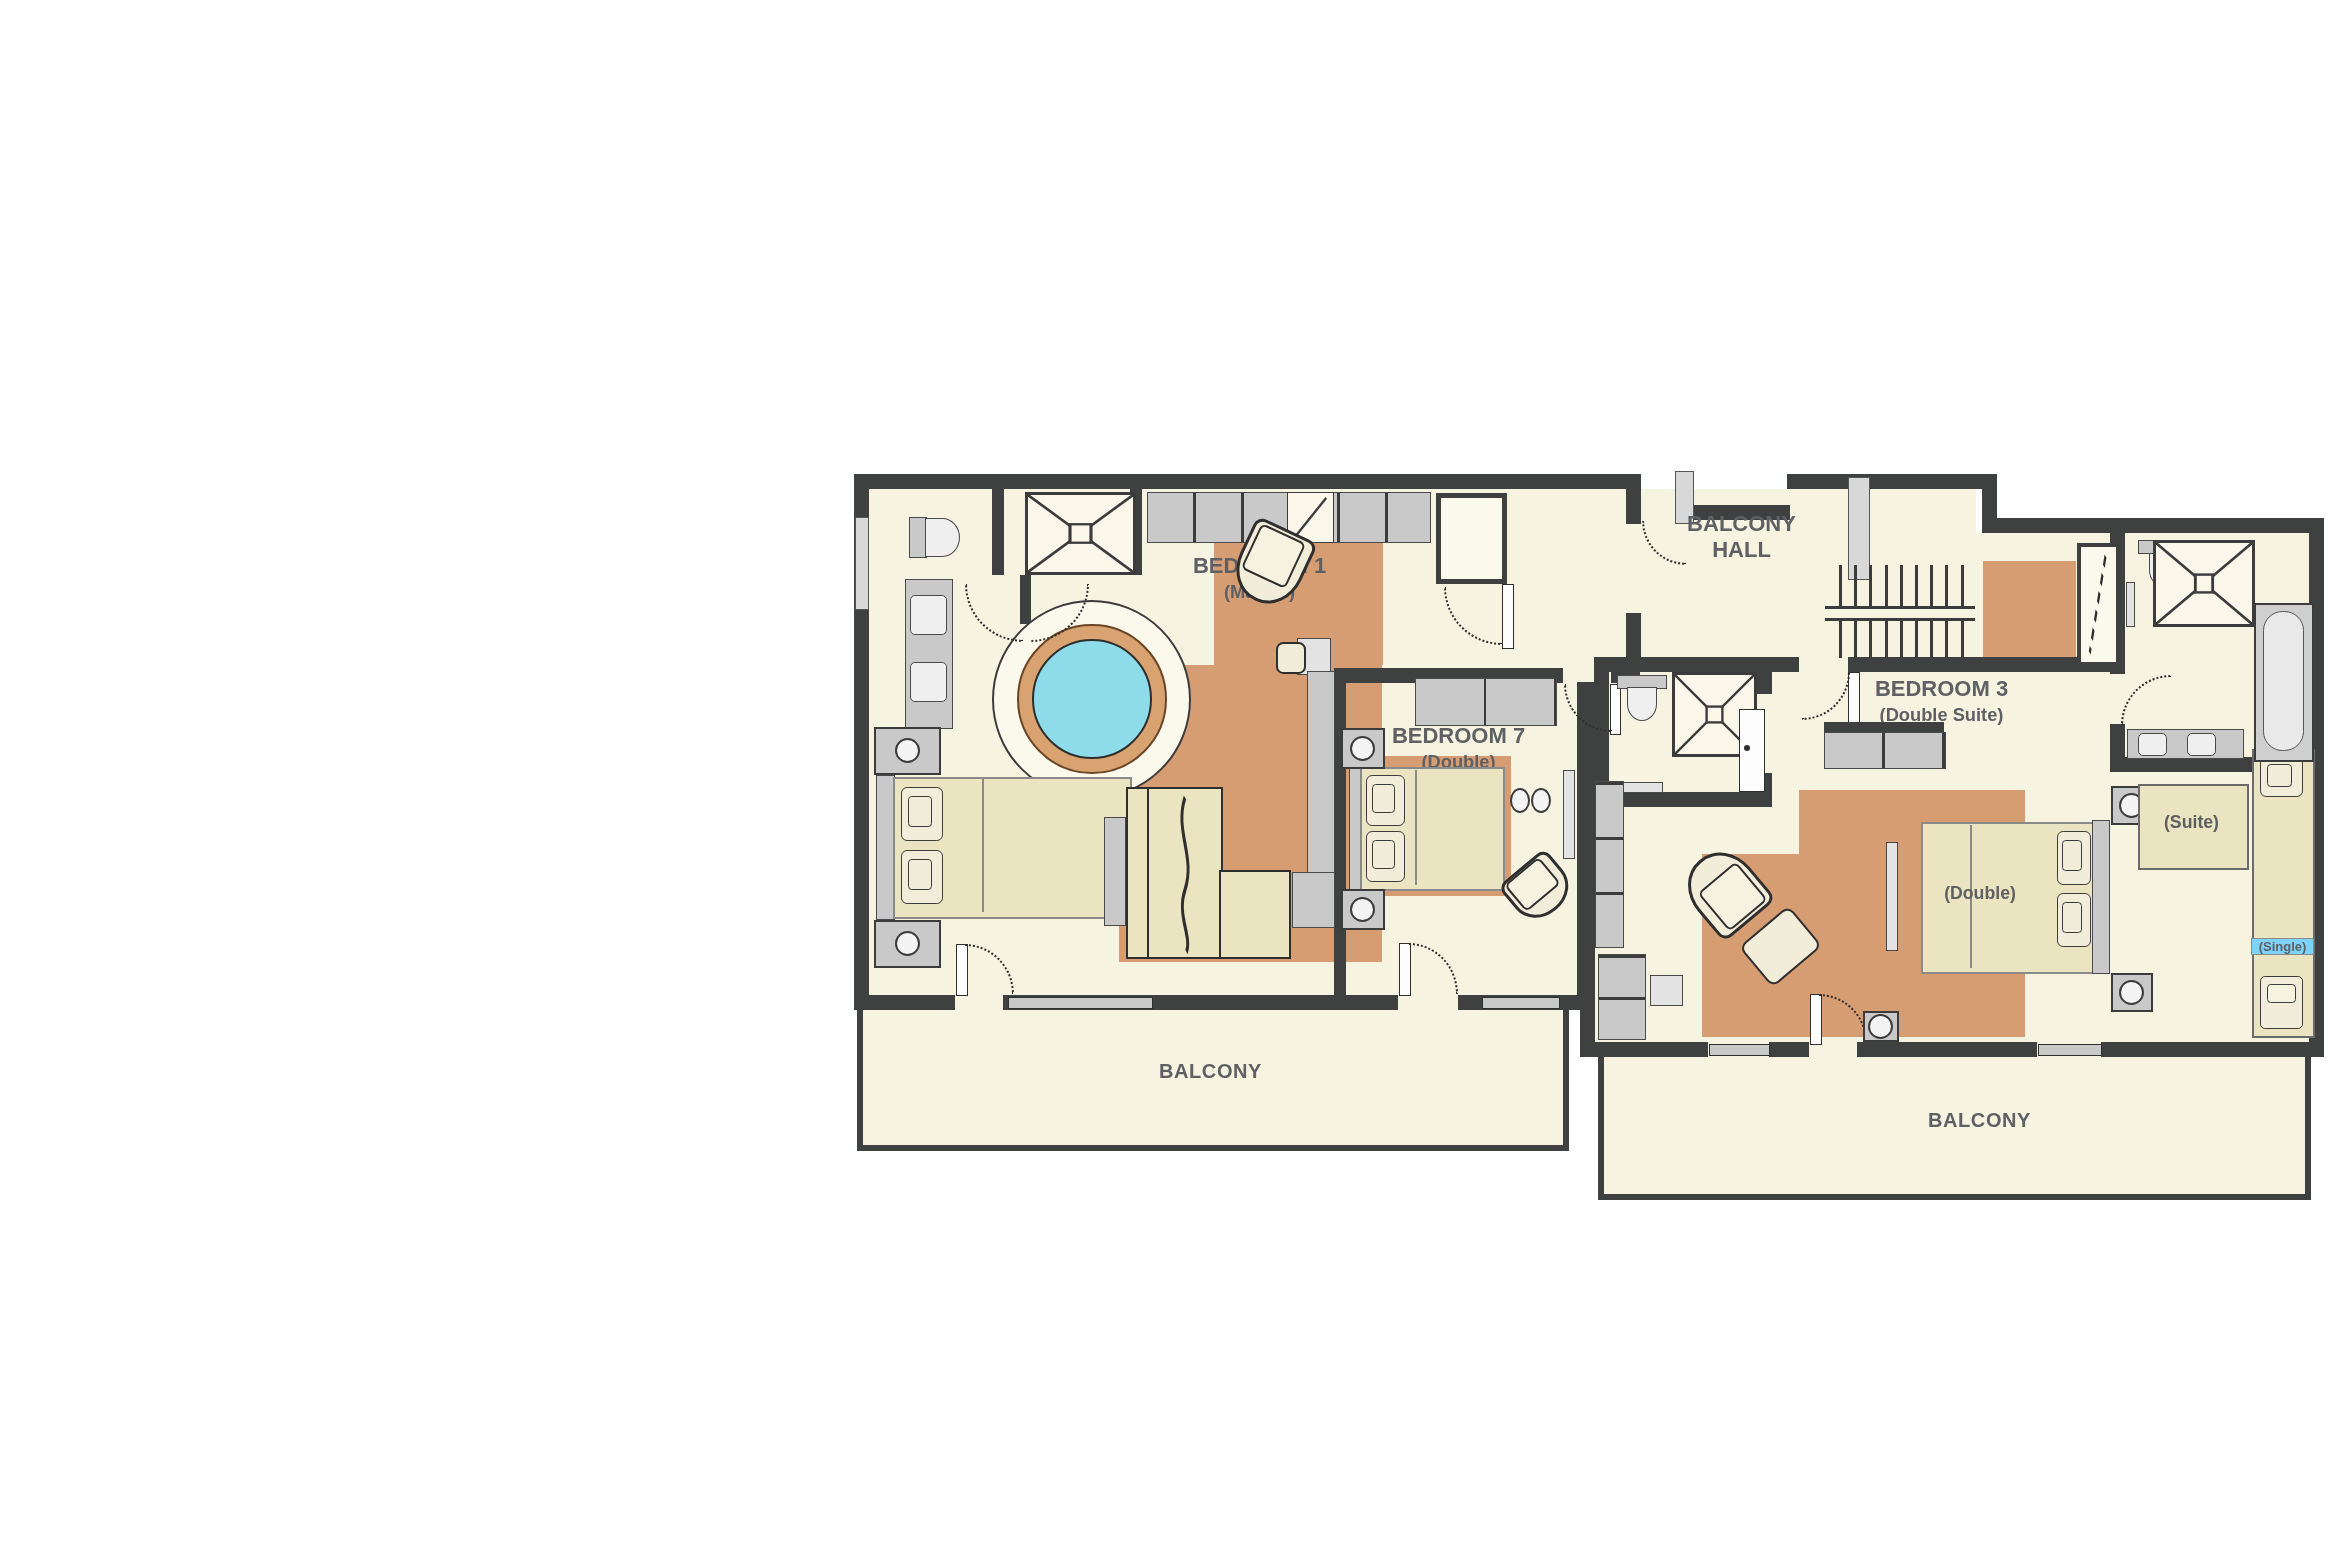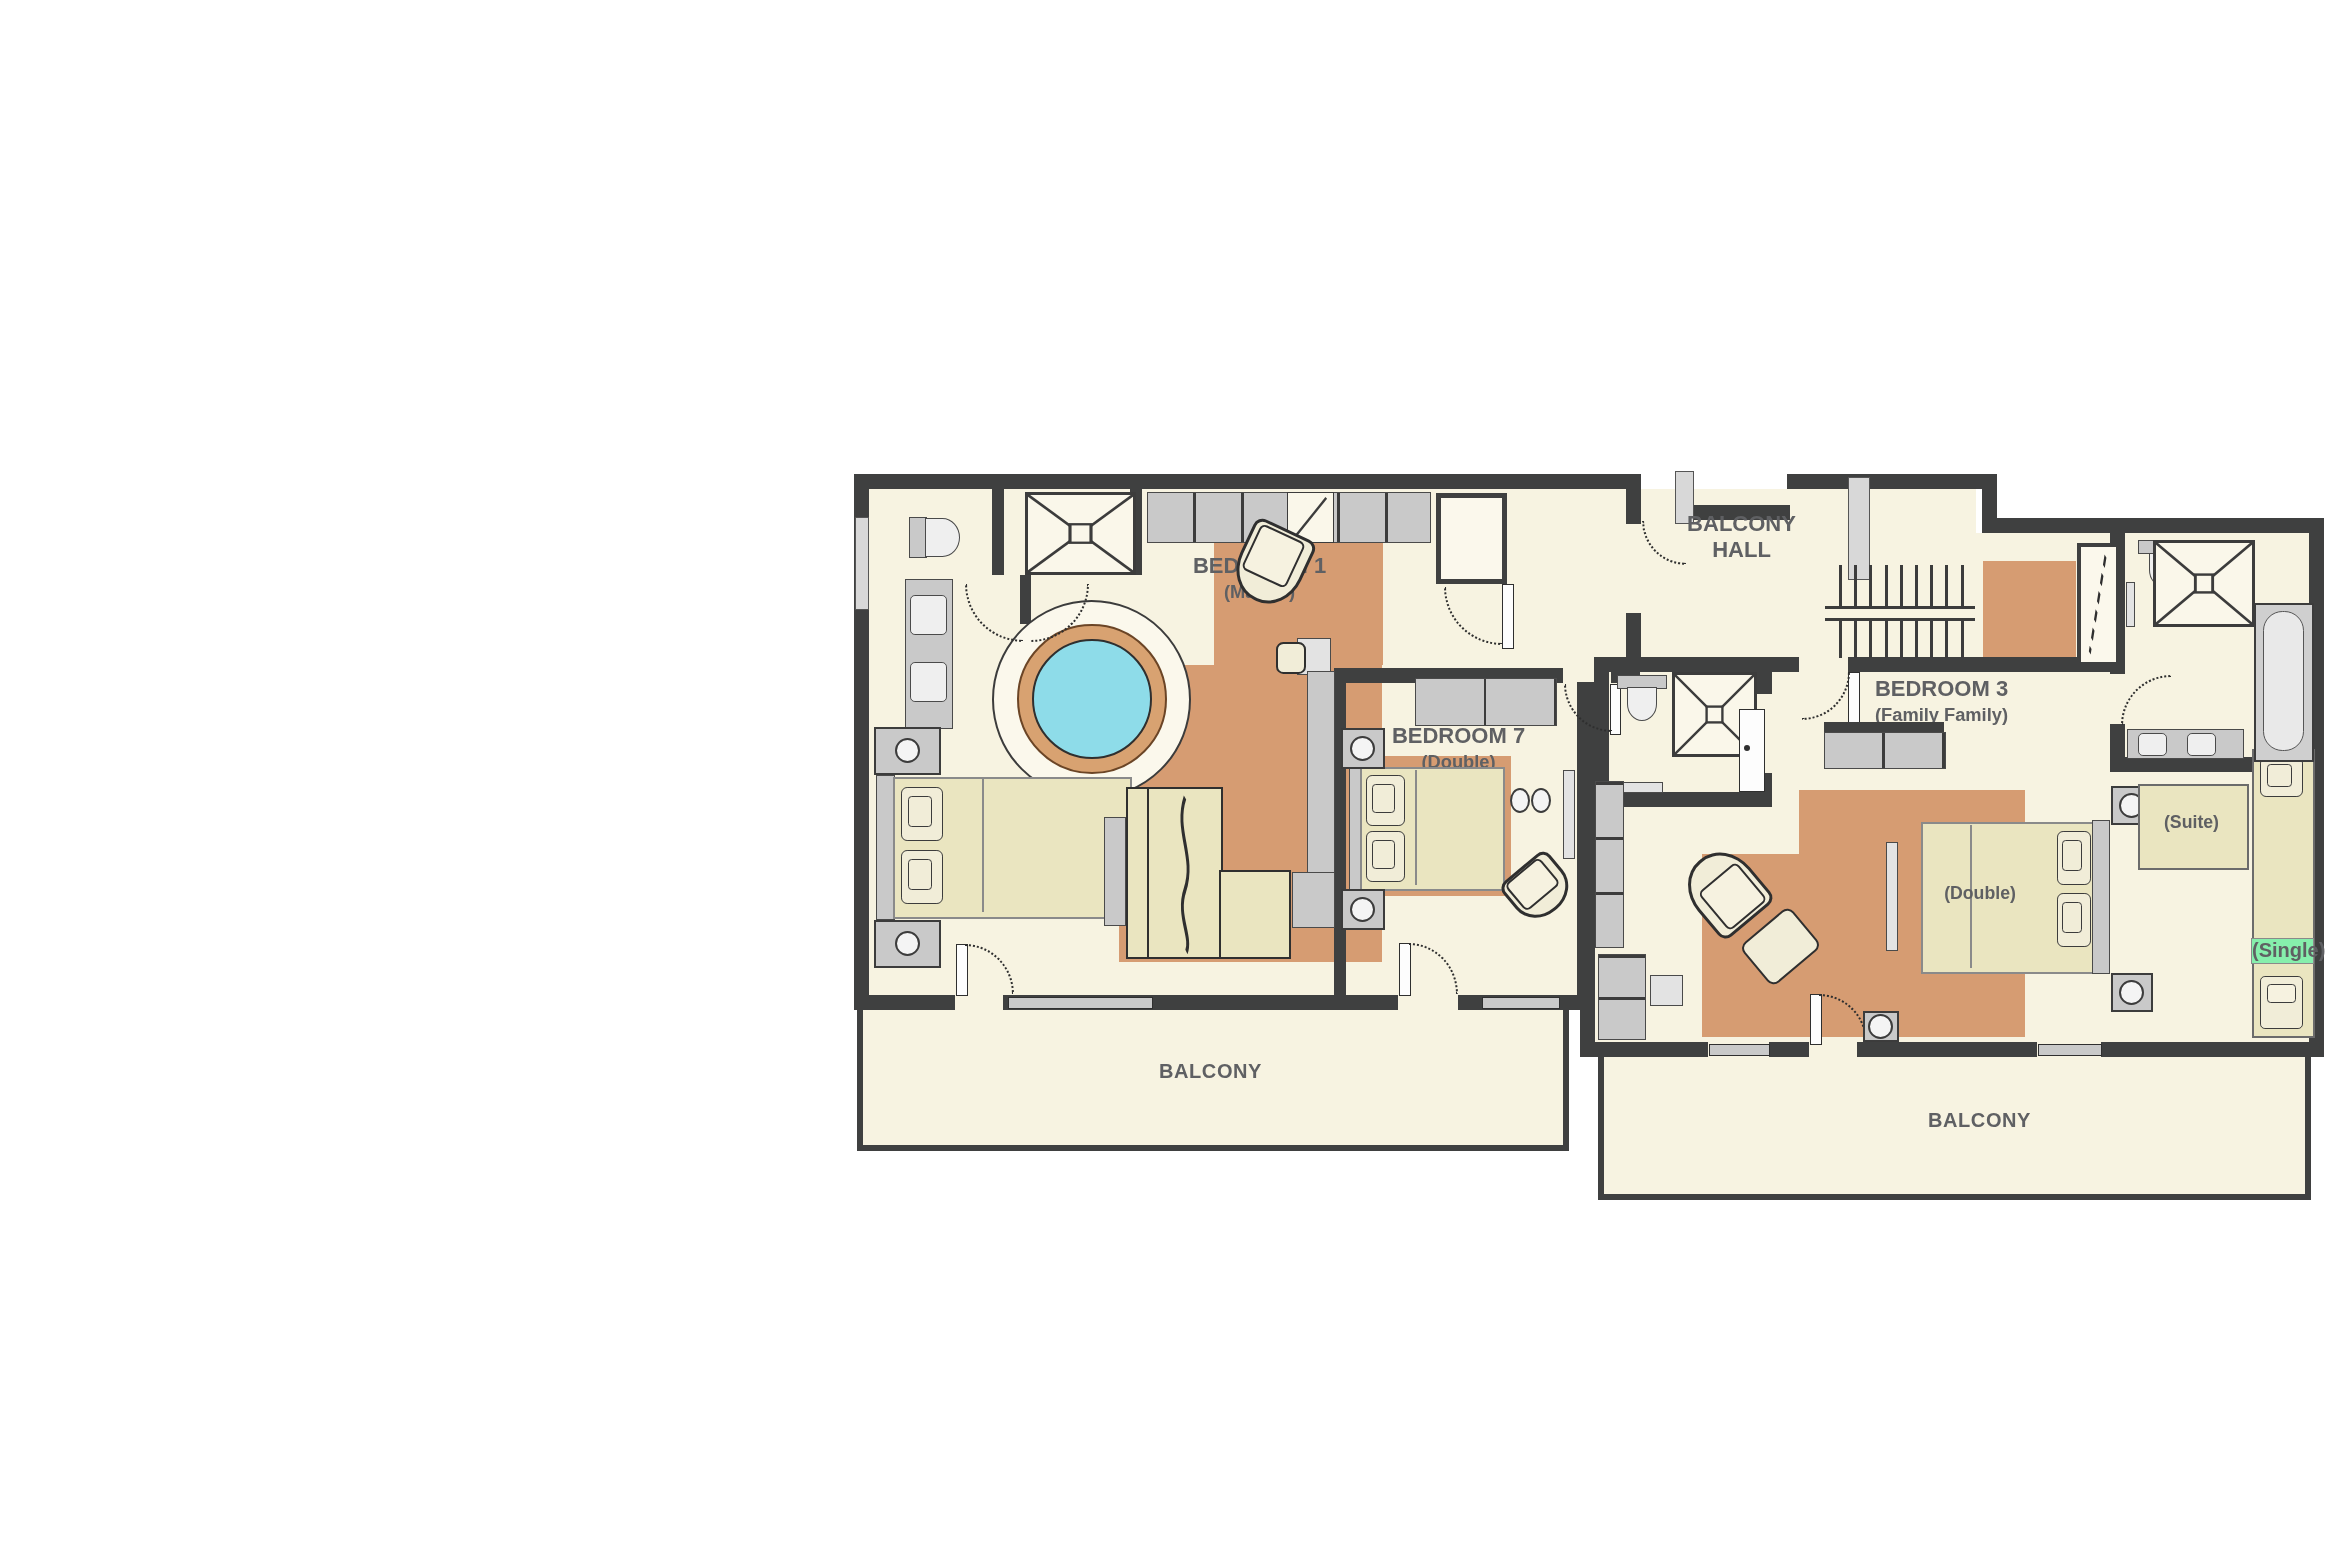--- a/index.html
+++ b/index.html
@@ -225,21 +225,21 @@
       <line x1="0" y1="0" x2="100" y2="100" stroke="#3c3c3c" stroke-width="3"></line>
       <line x1="100" y1="0" x2="0" y2="100" stroke="#3c3c3c" stroke-width="3"></line>
       <rect x="40" y="40" width="20" height="20" fill="#faf7ea" stroke="#3c3c3c" stroke-width="3"></rect>
     </svg>
   </div>
   <div class="abs leaf" style="left:1739px;top:709px;width:24.4px;height:81px;"></div>
   <div class="abs" style="left:1744px;top:745px;width:6.1px;height:6.1px;background:#2f2f2f;border-radius:50%;"></div>
   <div class="abs lightfurn" style="left:1615px;top:782px;width:46px;height:8.5px;"></div>
 
   <div class="abs lbl" style="left:1850px;top:676px;width:183px;font-size:22px;">BEDROOM 3</div>
-  <div class="abs lbl" style="left:1850px;top:704px;width:183px;font-size:18.3px;">(Family Family)</div>
+  <div class="abs lbl" style="left:1850px;top:704px;width:183px;font-size:18.3px;">(Double Suite)</div>
   <div class="abs wall" style="left:1824px;top:722px;width:120px;height:9.8px;"></div>
   <div class="abs furn" style="left:1824px;top:732px;width:120px;height:35px;background:repeating-linear-gradient(90deg,var(--furn) 0 57px,#3c3c3c 57px 60px);"></div>
   <div class="abs" style="left:1691px;top:851px;width:68px;height:79px;transform:rotate(-40deg);">
       <div class="chairback"></div>
       <div class="chairseat"></div>
     </div>
   <div class="abs" style="left:1748px;top:920px;width:61px;height:49px;background:var(--pillow);border:2.4px solid #2f2f2f;border-radius:8.5px;transform:rotate(-40deg);"></div>
 
   <div class="abs bedbody" style="left:1921px;top:822px;width:171px;height:148px;"></div>
   <div class="abs furn" style="left:2092px;top:820px;width:16px;height:152px;"></div>
@@ -261,21 +261,21 @@
 
   <div class="abs bedbody" style="left:2138px;top:784px;width:107px;height:82px;border-color:#6b6b6b;"></div>
   <div class="abs lbl" style="left:2138px;top:812px;width:107px;font-size:17.7px;">(Suite)</div>
   <div class="abs bedbody" style="left:2252px;top:749px;width:59px;height:285px;border-color:#6b6b6b;"></div>
   <div class="abs pillow" style="left:2260px;top:757px;width:41px;height:38px;">
       <i></i>
     </div>
   <div class="abs" style="left:2260px;top:976px;width:41px;height:51px;background:var(--pillow);border:1.8px solid #3c3c3c;border-radius:4.9px;">
     <div class="abs" style="left:6.1px;top:7.3px;width:27px;height:17px;border:1.8px solid #3c3c3c;border-radius:3.7px;background:#f6f2e0;"></div>
   </div>
-  <div class="abs lbl" style="left:2251px;top:938px;width:61px;font-size:20px;background:#86efac;border:1.2px solid #8a8a8a;">(Single)</div>
+  <div class="abs lbl" style="left:2251px;top:938px;width:61px;font-size:13px;background:#7dd3fc;border:1.2px solid #8a8a8a;">(Single)</div>
 
   <div class="abs furn" style="left:1595px;top:781px;width:27px;height:165px;background:repeating-linear-gradient(0deg,var(--furn) 0 52px,#3c3c3c 52px 55px);"></div>
   <div class="abs tall-cab" style="left:1598px;top:954px;width:46px;height:84px;background:repeating-linear-gradient(0deg,var(--furn) 0 39px,#3c3c3c 39px 42px);"></div>
   <div class="abs lightfurn" style="left:1650px;top:975px;width:30.5px;height:29px;"></div>
 
   <div class="abs leaf" style="left:1810px;top:994px;width:9.8px;height:49px;"></div>
   <div class="abs arc tr" style="left:1819px;top:994px;width:48px;height:48px;"></div>
   <div class="abs lampbox" style="left:1863px;top:1011px;width:32px;height:27px;">
       <b></b>
     </div>

